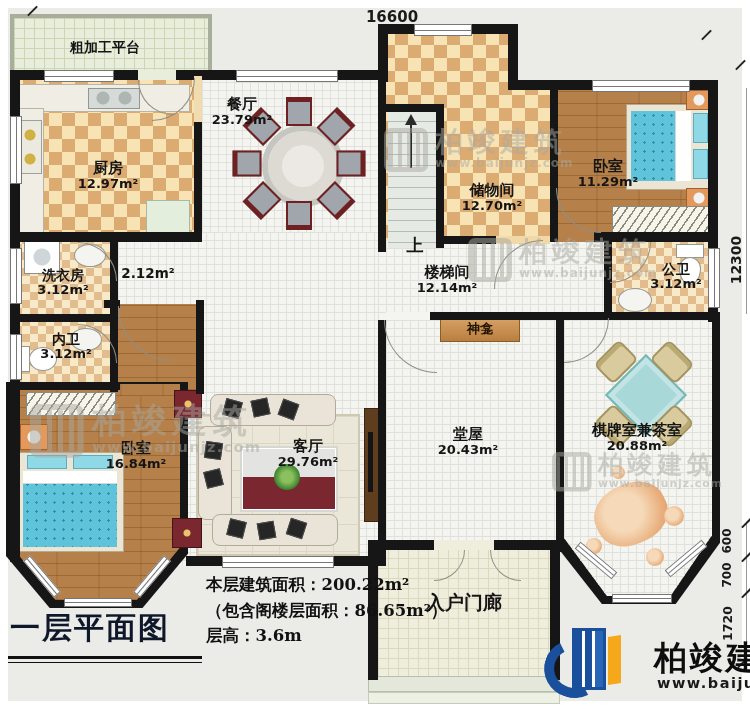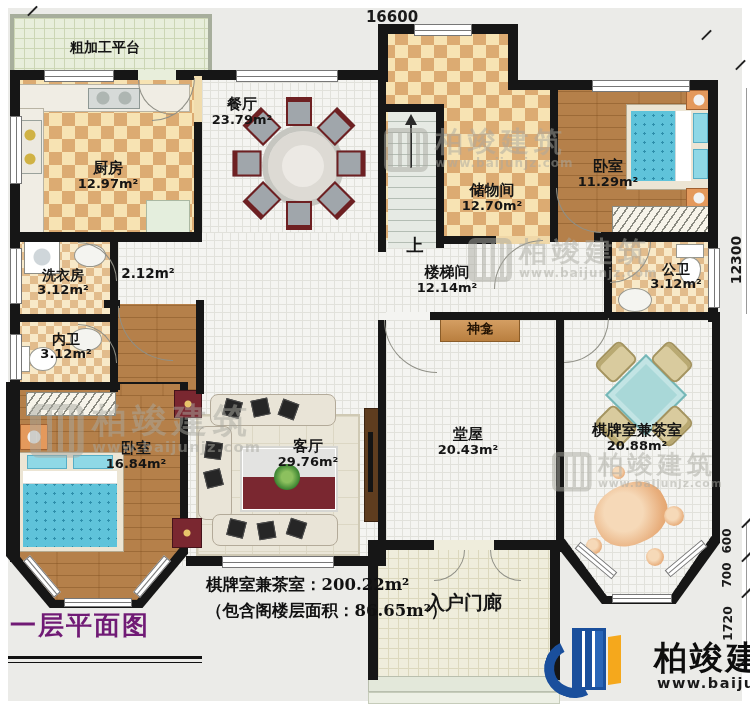--- a/index.html
+++ b/index.html
@@ -50,21 +50,21 @@
     background-image:radial-gradient(#e8c56a 3px,transparent 4px);background-position:center;background-repeat:no-repeat;}
   .blob{position:absolute;border-radius:50%;background:radial-gradient(circle at 42% 42%,#f6d9b8 0 35%,#e8ae7c 70%,#dd9659 100%);z-index:5;}
   
   .wm{position:absolute;display:flex;align-items:center;gap:7px;color:#a9a9a1;opacity:.5;z-index:40;pointer-events:none;}
   .wm-glyph{width:34px;height:34px;border:5px solid currentColor;border-radius:7px;
     background:repeating-linear-gradient(90deg,currentColor 0 4px,transparent 4px 9px);}
   .wm-t1{font-size:28px;font-weight:bold;letter-spacing:5px;line-height:1;}
   .wm-t2{font-size:12px;font-weight:bold;letter-spacing:1px;line-height:1.3;}
   
   .titlebar{position:absolute;left:10px;top:608px;display:flex;align-items:baseline;gap:10px;z-index:45;}
-  .title-main{font-size:26px;font-weight:900;color:#701a75;letter-spacing:2px;}
+  .title-main{font-size:30px;font-weight:900;color:#0f172a;letter-spacing:2px;}
   .title-scale{font-size:27px;font-weight:bold;color:#111;}
   .title-rule{position:absolute;left:8px;top:656px;width:194px;height:3px;
     border-top:3px solid #111;border-bottom:1px solid #111;z-index:45;}
   .stats{position:absolute;left:206px;top:572px;z-index:45;color:#111;
     font-family:"DejaVu Serif","Liberation Serif",serif;font-size:16.5px;font-weight:bold;line-height:25.5px;white-space:nowrap;}
   
   .logo{position:absolute;z-index:45;}
   .logo-brand{position:absolute;left:654px;top:636px;font-size:33px;font-weight:900;color:#0d0d0d;letter-spacing:3px;z-index:45;white-space:nowrap;}
   .logo-url{position:absolute;left:657px;top:675px;font-size:14.5px;font-weight:800;color:#1a1a1a;letter-spacing:1.5px;z-index:45;white-space:nowrap;}
   .stair-steps{position:absolute;background-color:#e6eae4;
@@ -298,22 +298,23 @@
         <div class="wm-t1">柏竣建筑</div>
         <div class="wm-t2">www.baijunjz.com</div>
       </div>
 </div>
 
 <div class="titlebar">
   <span class="title-main">一层平面图</span>
 </div>
 <div class="title-rule"></div>
 <div class="stats">
-  <div>棋牌室兼茶室：200.22m²</div>
+  <div>本层建筑面积：200.22m²</div>
   <div>（包含阁楼层面积：86.65m²）</div>
+  <div>层高：3.6m</div>
 </div>
 
 <div class="logo" style="left:544px;top:624px;width:100px;height:78px;">
   <div class="abs" style="left:0;top:16px;width:60px;height:58px;border-radius:50%;
        border:10px solid #1a4f9c;border-top-color:transparent;border-right-color:transparent;transform:rotate(18deg);"></div>
   <div class="abs" style="left:28px;top:4px;width:34px;height:62px;background:#fff;border:3px solid #1a4f9c;
        background-image:linear-gradient(90deg,#1a4f9c 0 7px,#fff 7px 10px,#1a4f9c 10px 17px,#fff 17px 20px,#2a66b8 20px 28px);"></div>
   <div class="abs" style="left:64px;top:12px;width:13px;height:48px;background:#f5a81c;transform:skewY(-8deg);"></div>
 </div>
 <div class="logo-brand">柏竣建筑</div>

